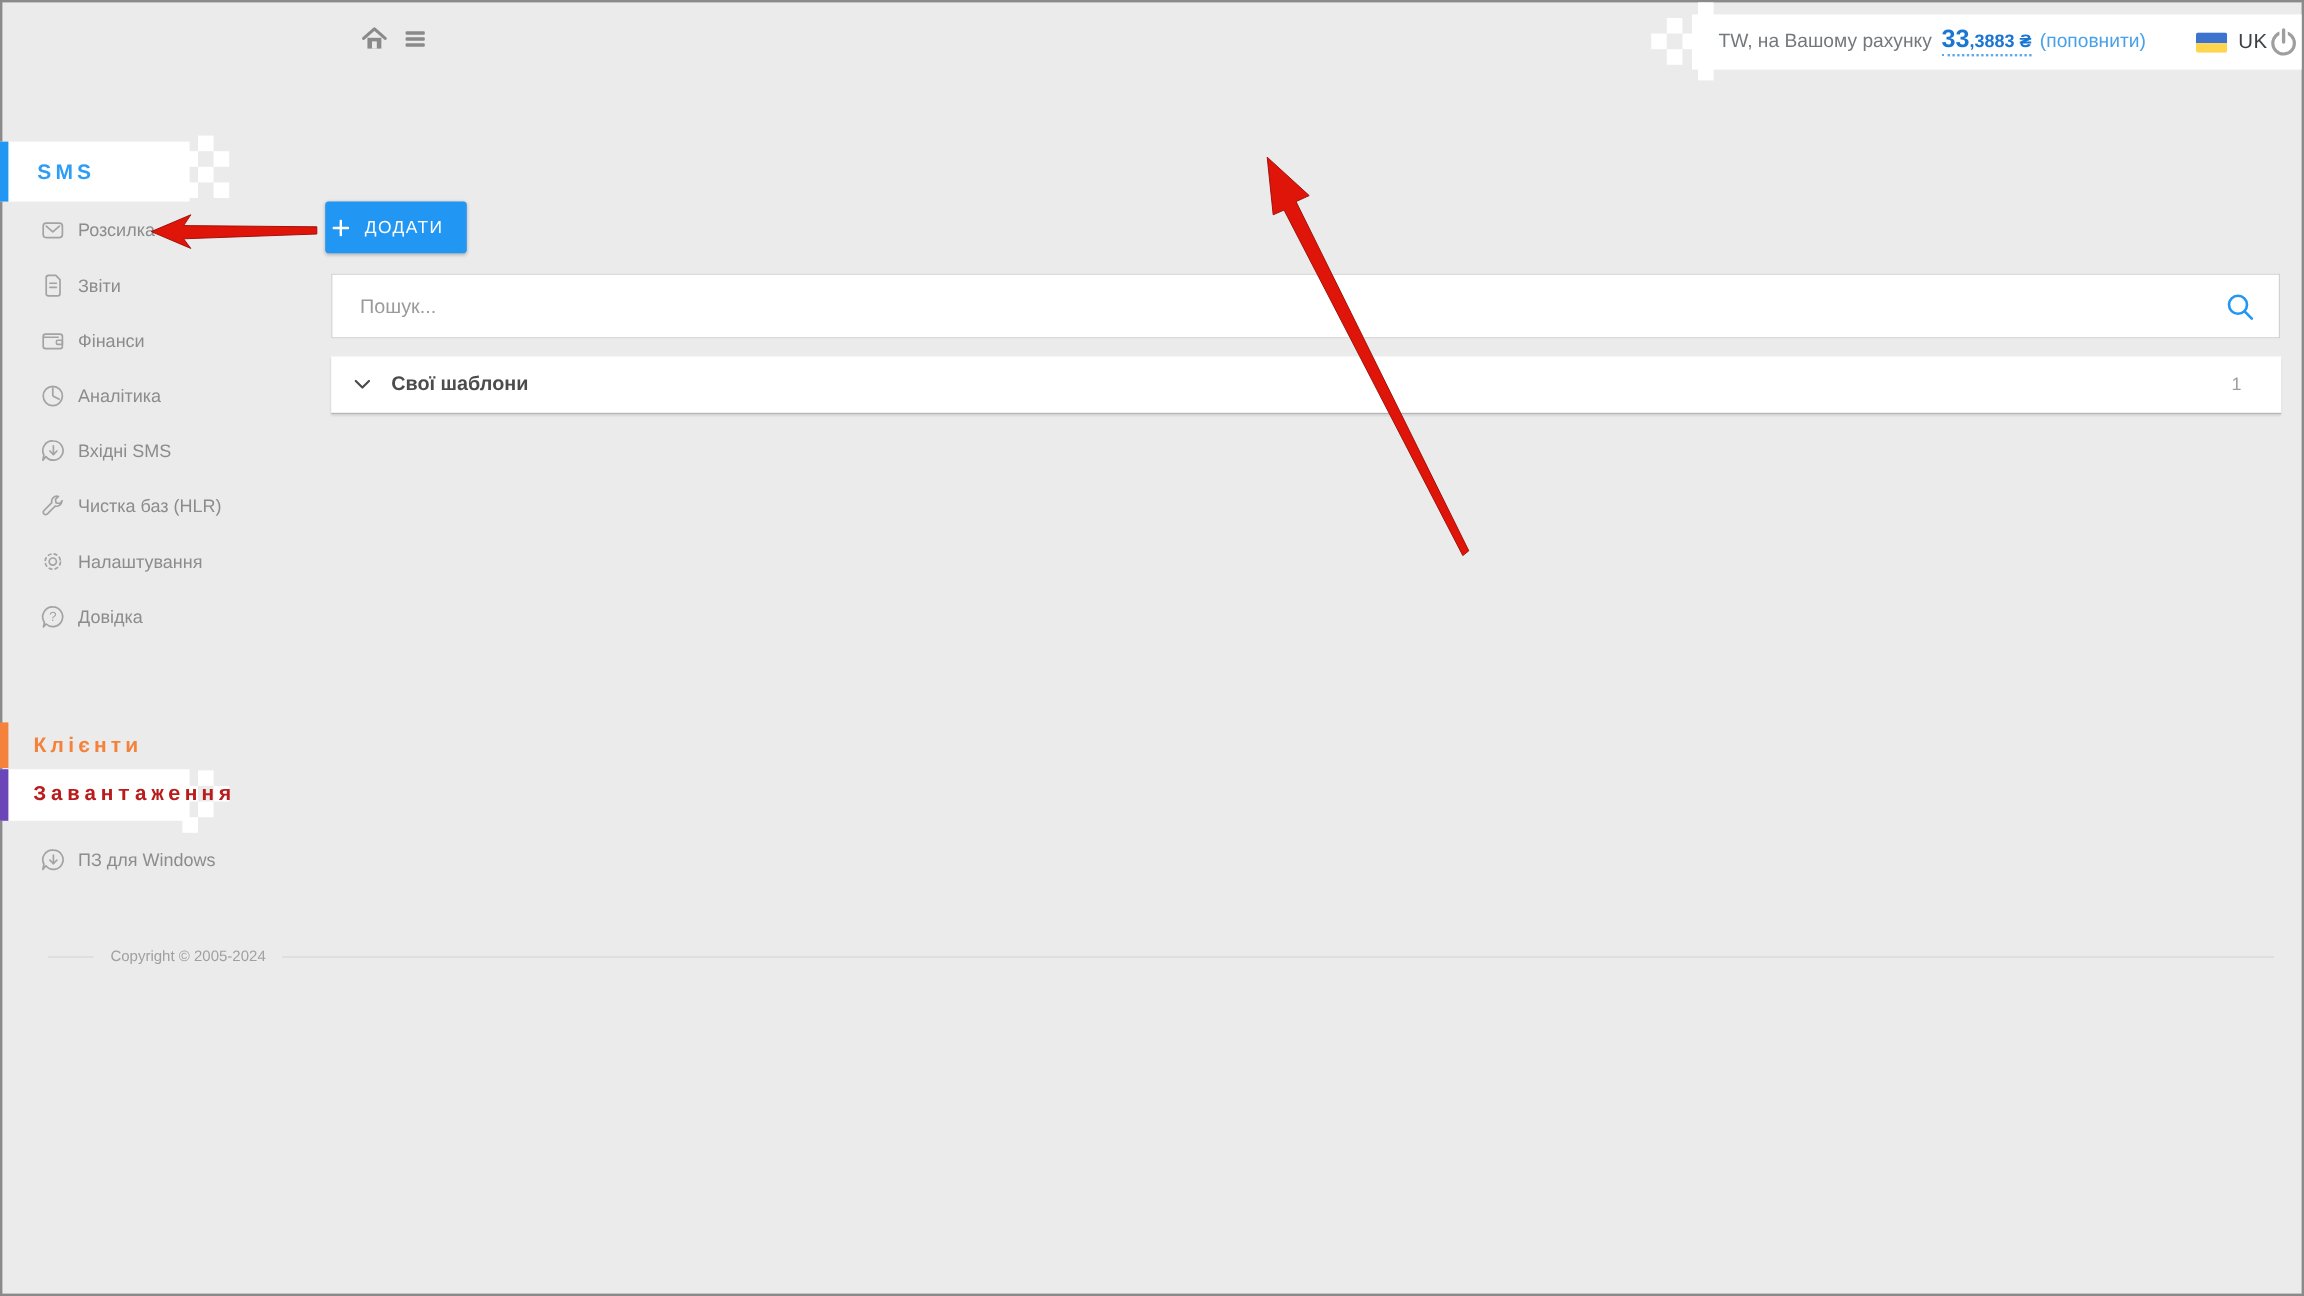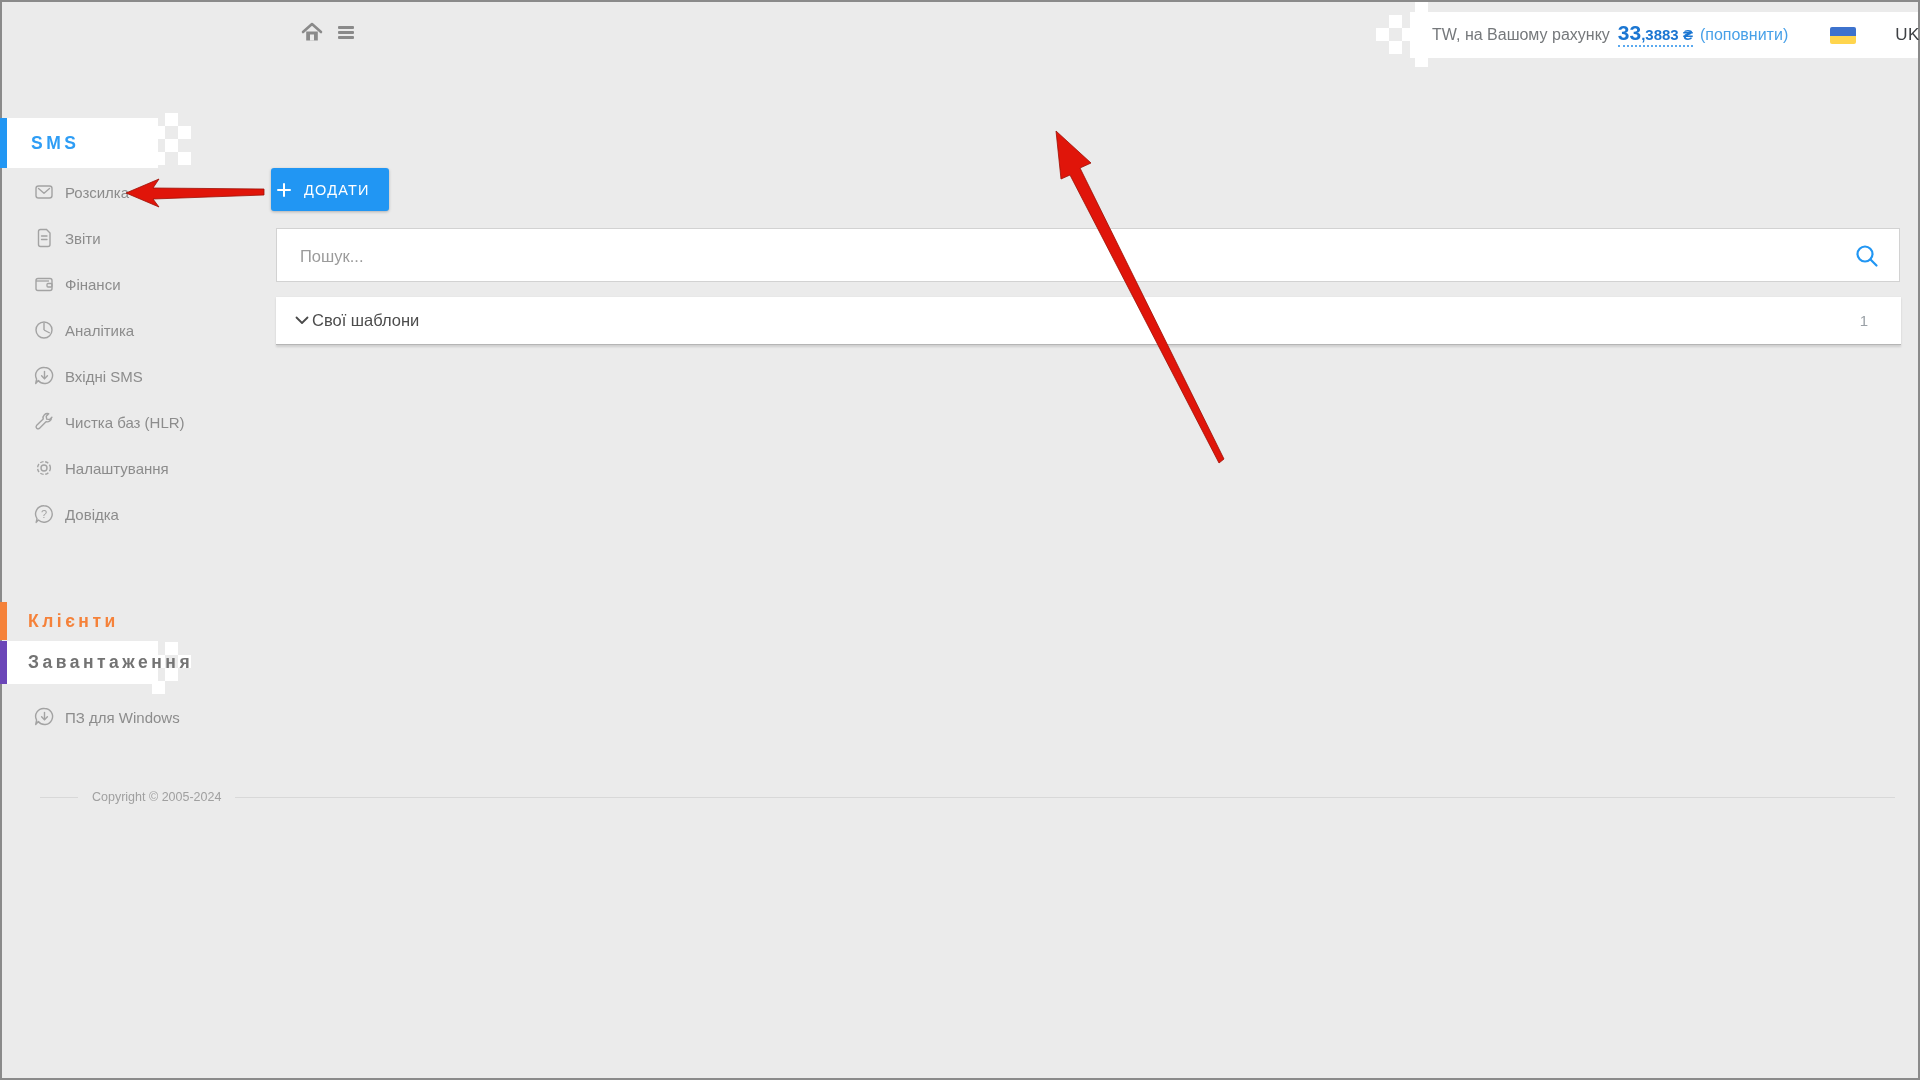--- a/index.html
+++ b/index.html
@@ -14,42 +14,42 @@
   .burger i{display:block;height:2.6px;background:#8a8a8a;margin-bottom:2.6px;border-radius:1px;}
   .account{
     position:absolute;left:1410px;top:12px;width:508px;height:46px;background:#fff;
     display:flex;align-items:center;font-size:16px;color:#75787b;
   }
   .acct-prefix{margin-left:22px;white-space:nowrap;}
   .balance{margin-left:8px;color:#1b76d2;font-weight:bold;border-bottom:2px dotted #5aa9ef;line-height:20px;cursor:pointer;white-space:nowrap;}
   .balance .whole{font-size:21px;}
   .balance .rest{font-size:15px;}
   .topup{margin-left:7px;color:#47a0e8;cursor:pointer;white-space:nowrap;}
-  .lang{display:flex;align-items:center;margin-left:42px;cursor:pointer;gap:30px;}
+  .lang{display:flex;align-items:center;margin-left:42px;cursor:pointer;}
   .flag{width:26px;height:17px;border-radius:2px;overflow:hidden;}
   .flag .b{height:9px;background:#3d72cd;}
   .flag .y{height:8px;background:#ffd54d;}
   .lang-code{margin-left:9px;font-size:17px;color:#3e4144;letter-spacing:.5px;}
   .power{margin-left:auto;margin-right:26px;width:26px;height:26px;cursor:pointer;}
   
   .mz{position:absolute;width:13px;height:13px;background:#fff;}
   
   .sms-bar{position:absolute;left:0;top:118px;width:158px;height:50px;background:#fff;
     border-left:7px solid #2196f3;display:flex;align-items:center;box-sizing:border-box;}
   .sms-bar span{margin-left:24px;color:#2e9df5;font-size:17.5px;font-weight:bold;letter-spacing:3.5px;}
   .nav{position:absolute;left:0;top:169px;width:218px;}
   .nav-item{height:46px;display:flex;align-items:center;padding-left:33px;cursor:pointer;}
   .nav-item svg{flex:0 0 22px;}
   .nav-item .lbl{margin-left:10px;font-size:15px;color:#8c8c8c;white-space:nowrap;}
   .clients-bar{position:absolute;left:0;top:602px;height:38px;width:158px;
     border-left:7px solid #f5823a;display:flex;align-items:center;box-sizing:border-box;cursor:pointer;}
   .clients-bar span{margin-left:21px;color:#f5823a;font-size:17.5px;font-weight:bold;letter-spacing:3.5px;white-space:nowrap;}
   .downloads-bar{position:absolute;left:0;top:641px;height:43px;width:158px;background:#fff;
     border-left:7px solid #6b46b8;display:flex;align-items:center;box-sizing:border-box;cursor:pointer;}
-  .downloads-bar span{margin-left:21px;color:#737373;font-size:17.5px;font-weight:bold;letter-spacing:3.5px;white-space:nowrap;}
+  .downloads-bar span{margin-left:21px;color:#b91c1c;font-size:17.5px;font-weight:bold;letter-spacing:3.5px;white-space:nowrap;font-family:Liberation Mono, monospace;}
   .dl-item{position:absolute;left:0;top:694px;width:218px;}
   .copyright{position:absolute;left:40px;top:790px;width:1855px;height:14px;display:flex;align-items:center;}
   .copyright .ln-s{width:38px;height:1px;background:#d8d8d8;margin-right:14px;}
   .copyright .ln-l{flex:1;height:1px;background:#d8d8d8;margin-left:14px;}
   .copyright .txt{font-size:12.5px;color:#a0a0a0;white-space:nowrap;}
   
   .tabs{position:absolute;left:276px;top:100px;width:1624px;height:45px;display:flex;
     border-bottom:1px solid #d3d3d3;box-sizing:content-box;}
   .tab{display:flex;align-items:center;padding:0 15px;font-size:14.5px;color:#5e5e5e;
     letter-spacing:.3px;white-space:nowrap;cursor:pointer;border-bottom:4px solid transparent;box-sizing:border-box;}
@@ -62,21 +62,21 @@
   .search-box{position:absolute;left:276px;top:228px;width:1624px;height:54px;background:#fff;
     border:1px solid #d2d2d2;box-sizing:border-box;}
   .search-box input{width:calc(100% - 70px);height:100%;border:0;outline:0;padding-left:23px;
     font-size:16.5px;color:#555;font-family:inherit;background:transparent;}
   .search-box input::placeholder{color:#9b9b9b;}
   .search-ico{position:absolute;right:18px;top:13px;width:28px;height:28px;cursor:pointer;}
   .group-row{position:absolute;left:276px;top:296px;width:1625px;height:49px;background:#fff;
     border-top:1px solid #e8e8e8;border-bottom:1px solid #b5b5b5;box-shadow:0 2px 2px rgba(0,0,0,.12);
     display:flex;align-items:center;box-sizing:border-box;cursor:pointer;}
   .group-row .chev{margin-left:19px;display:flex;}
-  .group-row .lbl{margin-left:3px;font-size:16.5px;color:#4c4c4c;}
+  .group-row .lbl{margin-left:17px;font-size:16.5px;color:#4c4c4c;font-weight:bold;}
   .group-row .cnt{margin-left:auto;margin-right:33px;font-size:15px;color:#9aa0a6;}
   
   .arrows{position:absolute;left:0;top:0;width:1920px;height:1080px;pointer-events:none;z-index:40;}
 </style>
 </head>
 <body>
 
 <div id="app">
 
   <div class="home-btn">

